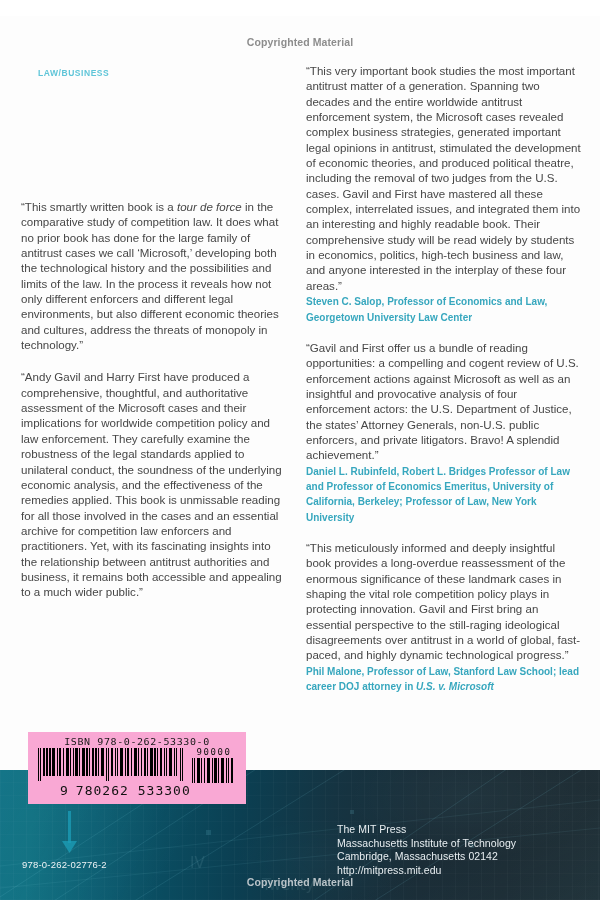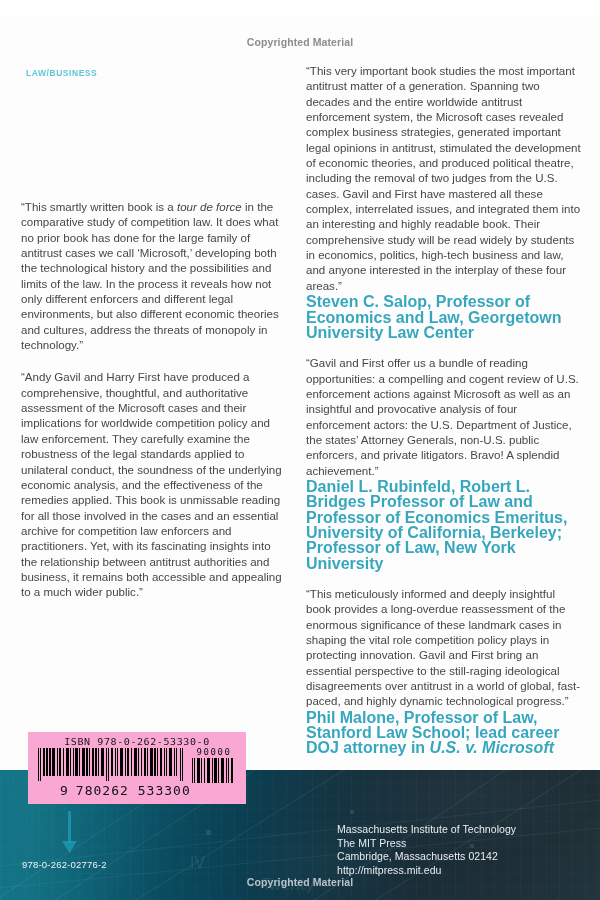--- a/index.html
+++ b/index.html
@@ -45,21 +45,21 @@
     font-size: 10.5px;
     letter-spacing: 0.1px;
     color: #b9c3c8;
     font-weight: 600;
     z-index: 6;
   }
 
   
   .category {
     position: absolute;
-    left: 26px;
+    left: 38px;
     top: 52px;
     font-size: 8.5px;
     font-weight: 700;
     letter-spacing: 0.55px;
     color: #5fc5d8;
   }
 
   
   .col {
     position: absolute;
@@ -76,21 +76,21 @@
   .blurb-text {
     font-size: 11.55px;
     line-height: 15.35px;
     color: #464646;
     text-align: left;
     margin: 0;
   }
   .blurb-text i { font-style: italic; }
 
   .blurb-attrib {
-    font-size: 16px;
+    font-size: 10px;
     line-height: 15.35px;
     color: #37a7be;
     font-weight: 600;
     margin: 0;
   }
   .blurb-attrib i { font-style: italic; }
 
   
   .col-right .blurb { margin-bottom: 16px; }
 
@@ -371,21 +371,21 @@
           </g>
         </svg>
       </div>
     </div>
     <div class="ean-digits">
       <span class="lead">9</span><span class="grp">780262</span><span>533300</span>
     </div>
   </div>
 
   <div class="footer-text">
+    <div>The MIT Press</div>
     <div>Massachusetts Institute of Technology</div>
-    <div>The MIT Press</div>
     <div>Cambridge, Massachusetts 02142</div>
     <div>http://mitpress.mit.edu</div>
   </div>
 
   <div class="isbn13-footer">978-0-262-02776-2</div>
 
 </div>
 
 </body></html>

